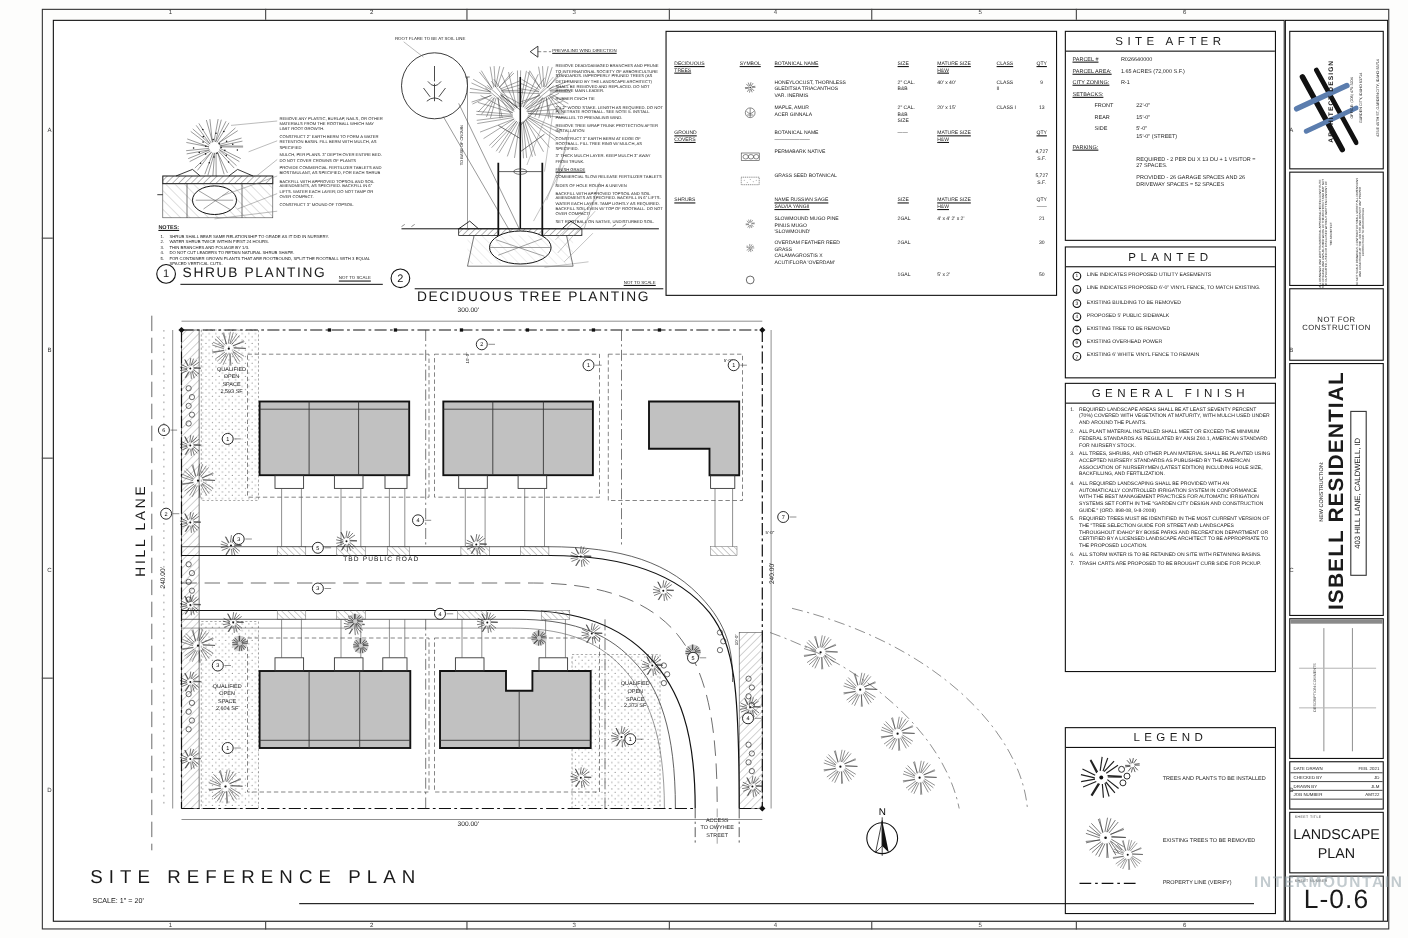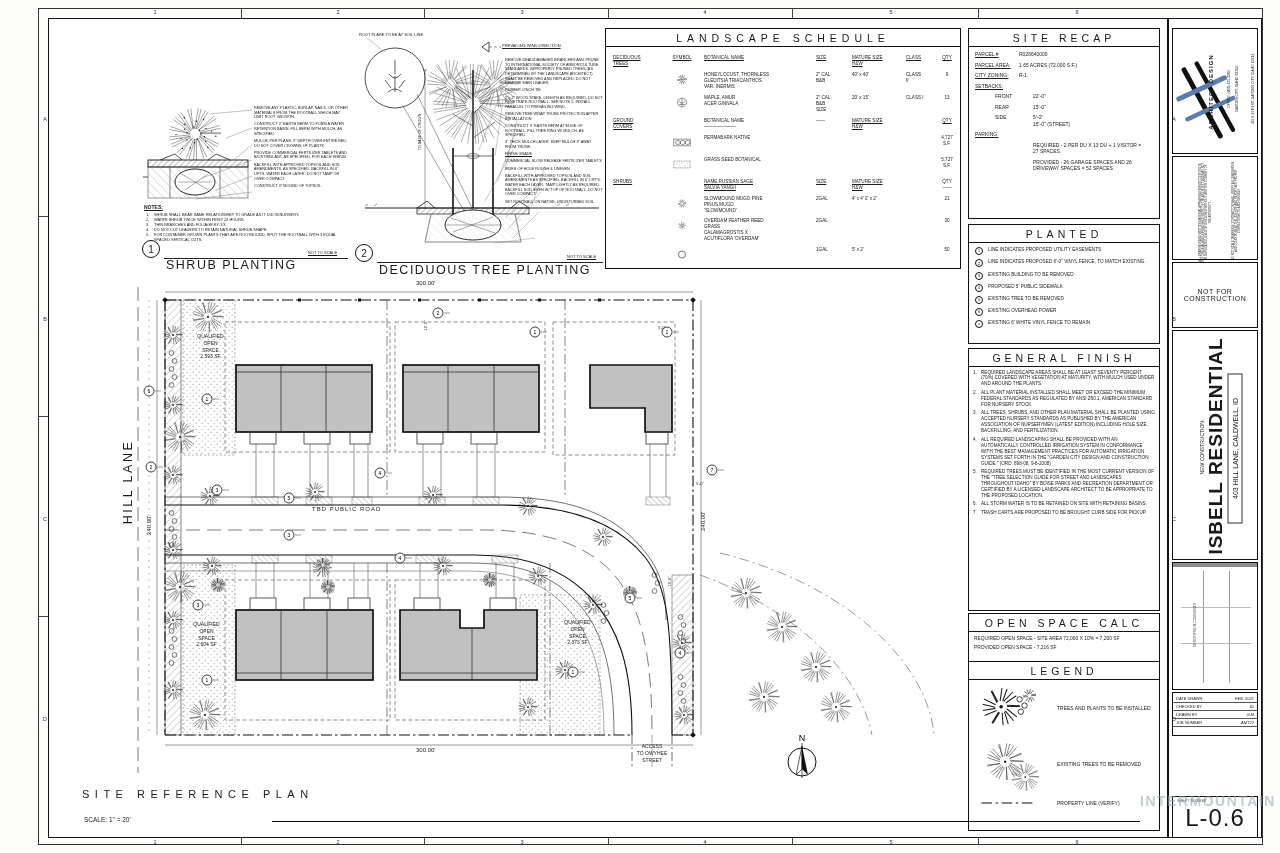--- a/index.html
+++ b/index.html
@@ -210,21 +210,21 @@
             <span class="nn">4.</span>
             <span class="nt">DO NOT CUT LEADERS TO RETAIN NATURAL SHRUB SHAPE.</span>
           </div>
           <div class="nrow">
             <span class="nn">5.</span>
             <span class="nt">FOR CONTAINER GROWN PLANTS THAT ARE ROOTBOUND, SPLIT THE ROOTBALL WITH 3 EQUAL SPACED VERTICAL CUTS.</span>
           </div>
         </div>
     </div>
     <div class="dtitle-circ" style="left:2px;top:142px">1</div>
-    <div class="dtitle-txt" style="left:26px;top:160px">SHRUB PLANTING</div>
+    <div class="dtitle-txt" style="left:26px;top:143px">SHRUB PLANTING</div>
     <div class="dtitle-nts" style="left:168px;top:152px">NOT TO SCALE</div>
     <div class="dtitle-line" style="left:24px;top:160px;width:184px"></div>
   </div>
 
   <div class="abs" style="left:355px;top:30px;width:252px;height:235px">
     <svg width="252" height="235" viewBox="0 0 252 235" style="position:absolute">
       <circle cx="40" cy="48" r="30" fill="none" stroke="#222" stroke-width=".8"></circle>
       <path d="M40,30 L40,44 M34,44 Q40,52 46,44 M30,50 L36,58 M50,50 L44,58 M40,46 L40,62 M33,62 Q40,56 47,62" fill="none" stroke="#333" stroke-width=".8"></path>
       <line x1="28" y1="40" x2="28" y2="40"></line>
       <path d="M62,64 L118,180 M48,76 L112,186" stroke="#444" stroke-width=".5"></path>
@@ -274,21 +274,20 @@
         <div class="co">BACKFILL WITH APPROVED TOPSOIL AND SOIL AMENDMENTS AS SPECIFIED. BACKFILL IN 6" LIFTS. WATER EACH LAYER. TAMP LIGHTLY AS REQUIRED. BACKFILL SOIL EVEN W/ TOP OF ROOTBALL. DO NOT OVER COMPACT!</div>
         <div class="co">SET ROOTBALL ON NATIVE, UNDISTURBED SOIL.</div>
       </div>
     <div class="dtitle-circ" style="left:0px;top:214px">2</div>
     <div class="dtitle-txt" style="left:24px;top:233px">DECIDUOUS TREE PLANTING</div>
     <div class="dtitle-nts" style="left:212px;top:224px">NOT TO SCALE</div>
     <div class="dtitle-line" style="left:22px;top:232px;width:226px"></div>
   </div>
 
   <div class="box" style="left:605px;top:28px;width:356px;height:241px">
-    <div class="boxtitle" style="letter-spacing:5px">LANDSCAPE SCHEDULE</div>
     <div id="sched-grid">
         <div class="scell c0 ul" style="grid-area: 1 / 1;">DECIDUOUS
 TREES</div>
         <div class="scell c1 ul" style="grid-area: 1 / 2;">SYMBOL</div>
         <div class="scell c2 ul" style="grid-area: 1 / 3;">BOTANICAL NAME</div>
         <div class="scell c3 ul" style="grid-area: 1 / 4;">SIZE</div>
         <div class="scell c4 ul" style="grid-area: 1 / 5;">MATURE SIZE
 H&amp;W</div>
         <div class="scell c5 ul" style="grid-area: 1 / 6;">CLASS</div>
         <div class="scell c6 ul" style="grid-area: 1 / 7;">QTY</div>
@@ -386,21 +385,21 @@
           </svg></div>
         <div class="scell c2" style="grid-area: 10 / 3;"></div>
         <div class="scell c3" style="grid-area: 10 / 4;">1GAL</div>
         <div class="scell c4" style="grid-area: 10 / 5;">5' x 2'</div>
         <div class="scell c5" style="grid-area: 10 / 6;"></div>
         <div class="scell c6" style="grid-area: 10 / 7;">50</div>
       </div>
   </div>
 
   <div class="box" style="left:968px;top:28px;width:192px;height:191px">
-    <div class="boxtitle">SITE RECAP</div>
+    <div class="boxtitle">SITE AFTER</div>
     <div id="recap-lines">
         <div class="rrow">
           <span class="rlab ul">PARCEL #</span>
           <span class="rval">R026640000</span>
         </div>
         <div class="rrow">
           <span class="rlab ul">PARCEL AREA:</span>
           <span class="rval">1.65 ACRES (72,000 S.F.)</span>
         </div>
         <div class="rrow">
@@ -502,27 +501,20 @@
           <span class="gnn">6.</span>
           <span class="gnt">ALL STORM WATER IS TO BE RETAINED ON SITE WITH RETAINING BASINS.</span>
         </div>
         <div class="gnrow">
           <span class="gnn">7.</span>
           <span class="gnt">TRASH CARTS ARE PROPOSED TO BE BROUGHT CURB SIDE FOR PICKUP.</span>
         </div>
       </div>
   </div>
 
-  <div class="box" style="left:968px;top:613px;width:192px;height:51px">
-    <div class="boxtitle">OPEN SPACE CALC</div>
-    <div id="os-lines">
-        <div class="osline">REQUIRED OPEN SPACE - SITE AREA 72,000 X 10% = 7,200 SF</div>
-        <div class="osline">PROVIDED OPEN SPACE - 7,216 SF</div>
-      </div>
-  </div>
 
   <div class="box" style="left:968px;top:661px;width:192px;height:170px">
     <div class="boxtitle">LEGEND</div>
     <div id="legend-list">
         <div class="legrow">
           <svg width="64" height="52" viewBox="-18 -18 52 38">
             <use href="#leg-install"></use>
           </svg>
           <div class="leglab">TREES AND PLANTS TO BE INSTALLED</div>
         </div>
@@ -846,21 +838,21 @@
     <div class="plabel" style="left:490px;top:344px;width:55px">QUALIFIED
 OPEN
 SPACE
 2,373 SF</div>
     <div class="plabel" style="left:252px;top:230px;width:120px;font-size:6px;letter-spacing:1px;text-align:left;white-space:nowrap">TBD PUBLIC ROAD</div>
     <div class="plabel" style="left:557px;top:468px;width:70px">ACCESS
 TO OWYHEE
 STREET</div>
   </div>
 
-  <div class="abs" style="left:82px;top:788px;font-size:11px;letter-spacing:5.5px;white-space:nowrap">SITE REFERENCE PLAN</div>
+  <div class="abs" style="left:82px;top:788px;font-size:17px;letter-spacing:5.5px;white-space:nowrap">SITE REFERENCE PLAN</div>
   <div class="abs" style="left:84px;top:816px;font-size:6.5px">SCALE: 1" = 20'</div>
   <div class="abs" style="left:272px;top:821px;width:868px;border-top:1.5px solid #111"></div>
 
   <div class="tbbox" style="left:1172px;top:28px;width:86px;height:126px">
     <svg width="60" height="90" viewBox="0 0 60 90" style="position:absolute;left:2px;top:28px">
       <g transform="rotate(-18 30 45)">
         <line x1="20" y1="8" x2="34" y2="82" stroke="#111" stroke-width="5" stroke-linecap="round"></line>
         <line x1="34" y1="6" x2="48" y2="80" stroke="#111" stroke-width="4.4" stroke-linecap="round"></line>
         <line x1="6" y1="34" x2="56" y2="28" stroke="#5b7dae" stroke-width="5" stroke-linecap="round"></line>
         <line x1="8" y1="56" x2="58" y2="50" stroke="#5b7dae" stroke-width="4.4" stroke-linecap="round"></line>
@@ -911,20 +903,25 @@
           <span class="ilab">DRAWN BY</span>
           <span class="ival">JLM</span>
         </div>
         <div class="irow">
           <span class="ilab">JOB NUMBER</span>
           <span class="ival">AMT22</span>
         </div>
       </div>
   </div>
 
+  <div class="tbbox" style="left:1172px;top:738px;width:86px;height:56px">
+    <div class="tinylab">SHEET TITLE</div>
+    <div class="pre" style="margin-top:12px;text-align:center;font-size:13px;line-height:1.3">LANDSCAPE
+PLAN</div>
+  </div>
 
   <div class="tbbox" style="left:1172px;top:796px;width:86px;height:42px">
     <div class="tinylab">SHEET NUMBER</div>
     <div style="margin-top:7px;text-align:center;font-size:24px;letter-spacing:1px">L-0.6</div>
   </div>
 
   <div class="watermark">INTERMOUNTAIN</div>
 <div class="bnum" style="left: 150px; top: 9px;">1</div>
     <div class="bnum" style="left: 150px; top: 839px;">1</div>
     <div class="bnum" style="left: 333px; top: 9px;">2</div>

